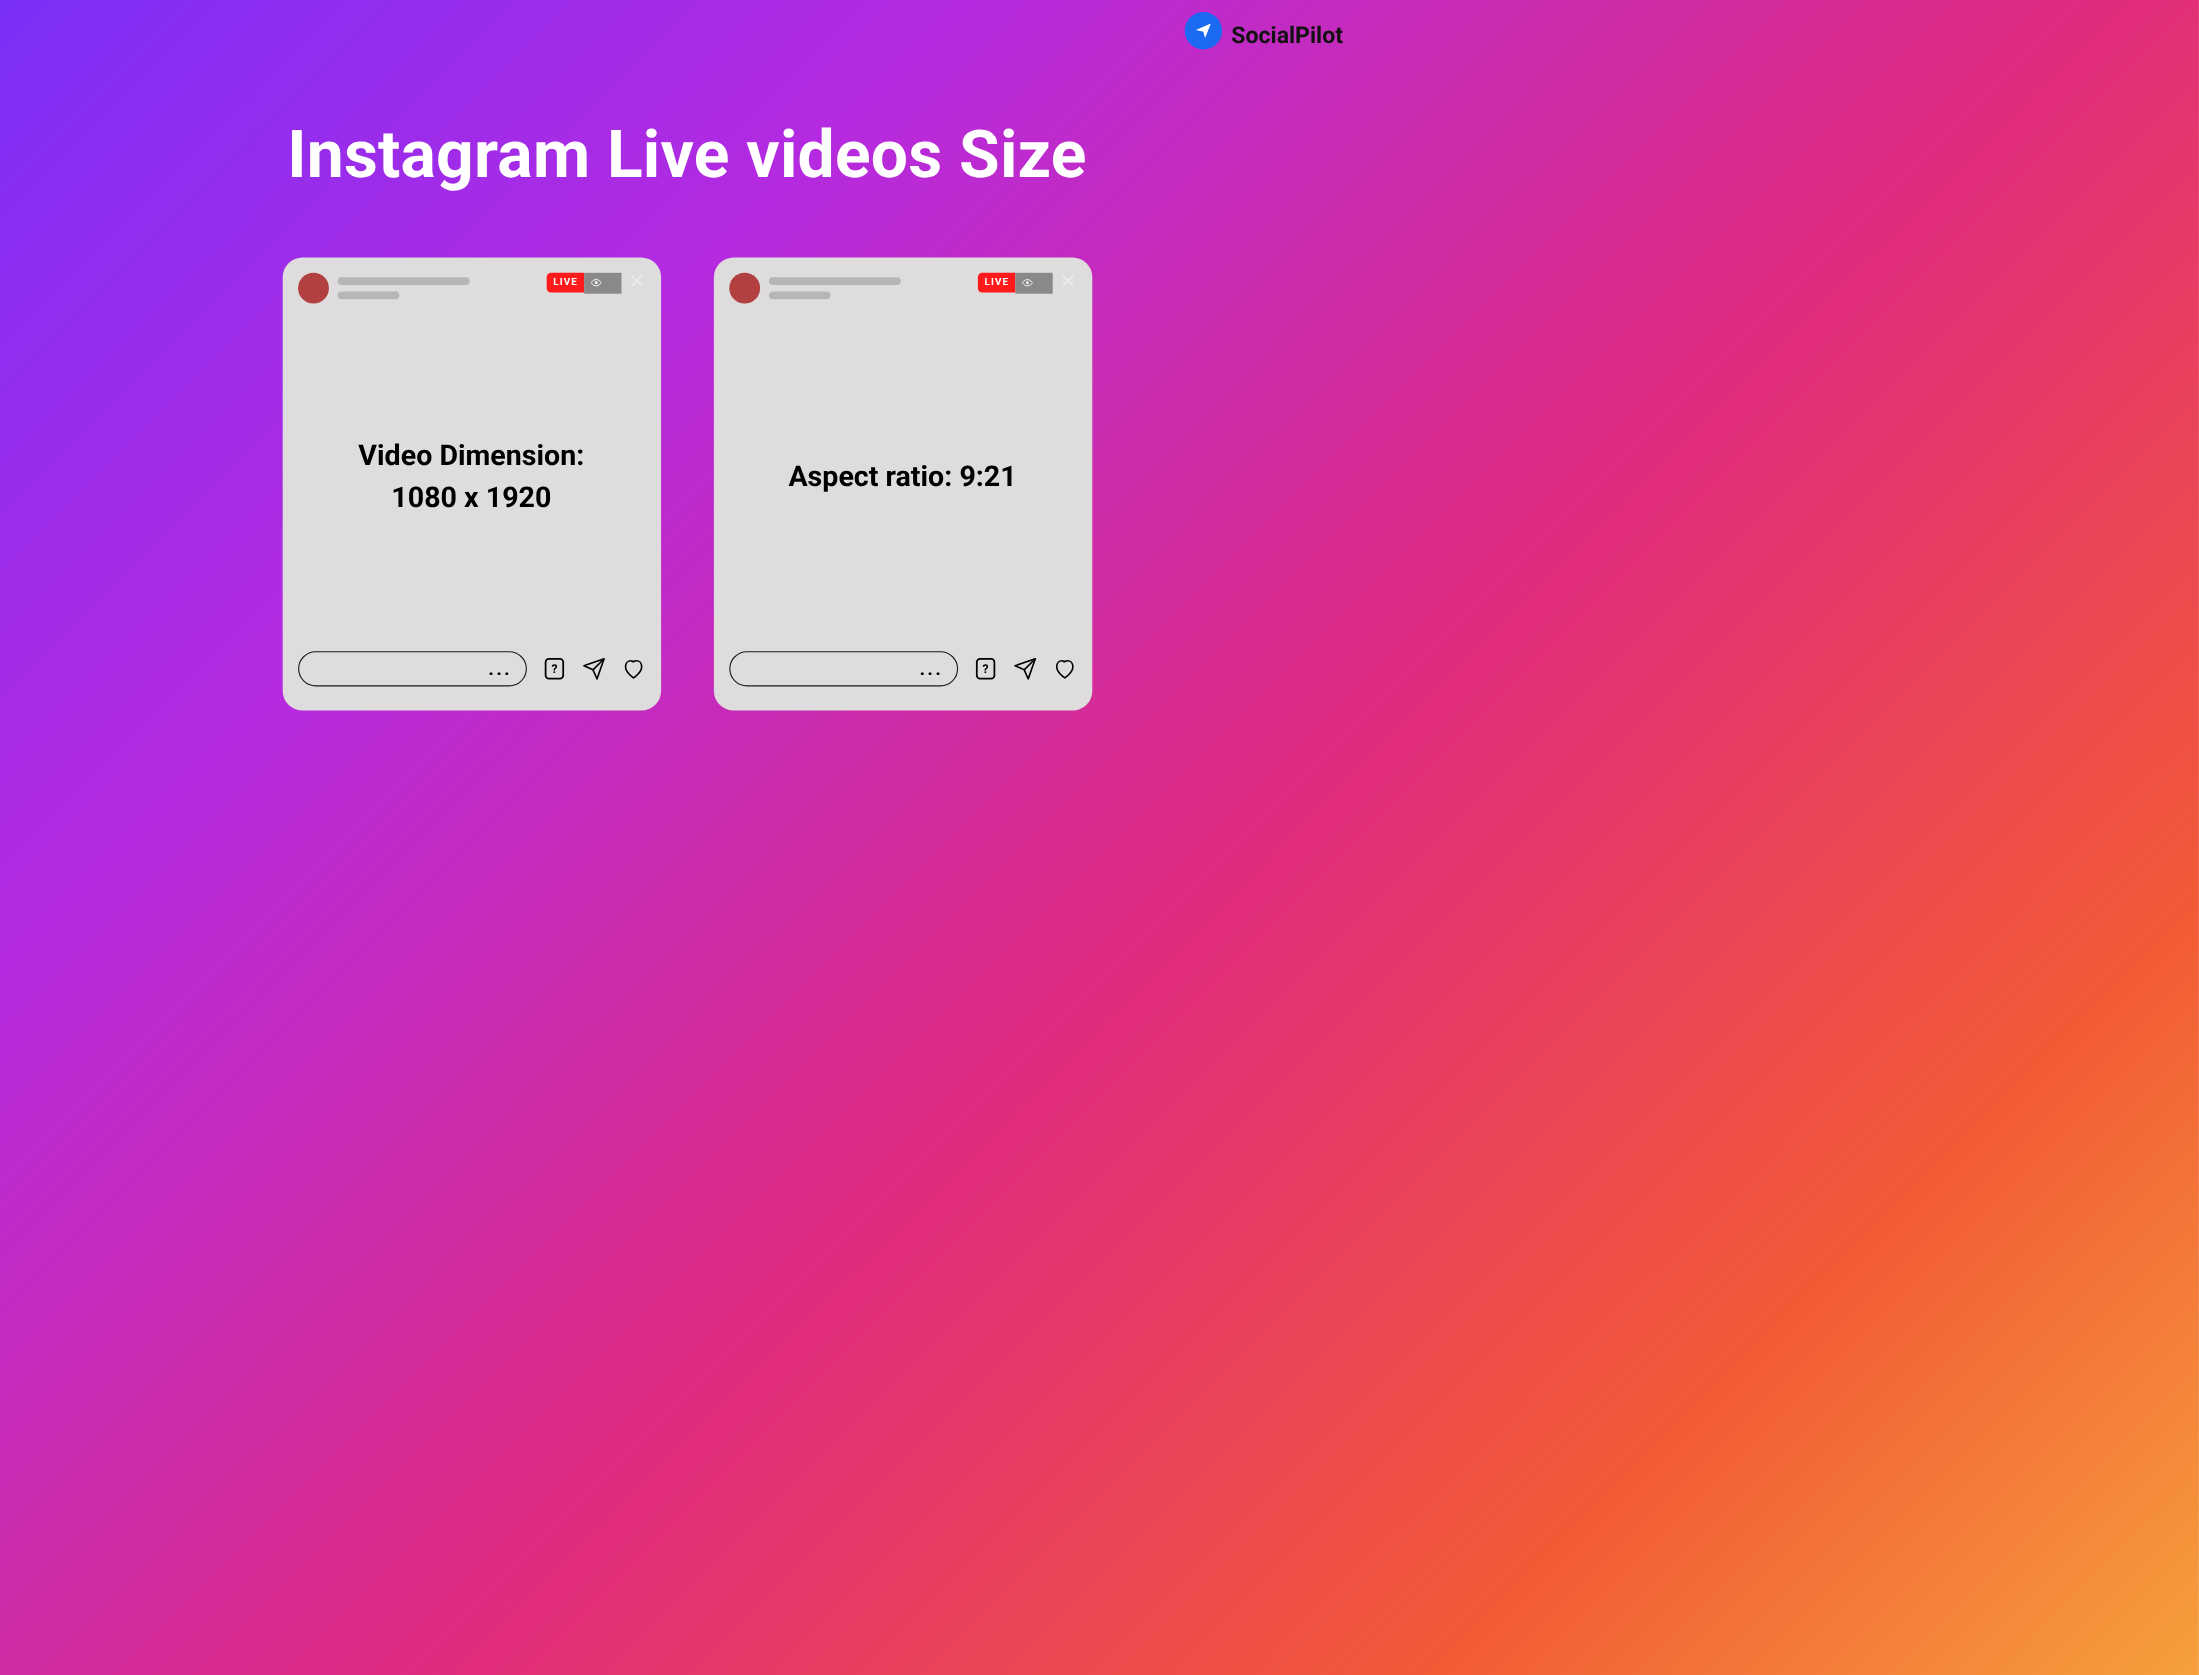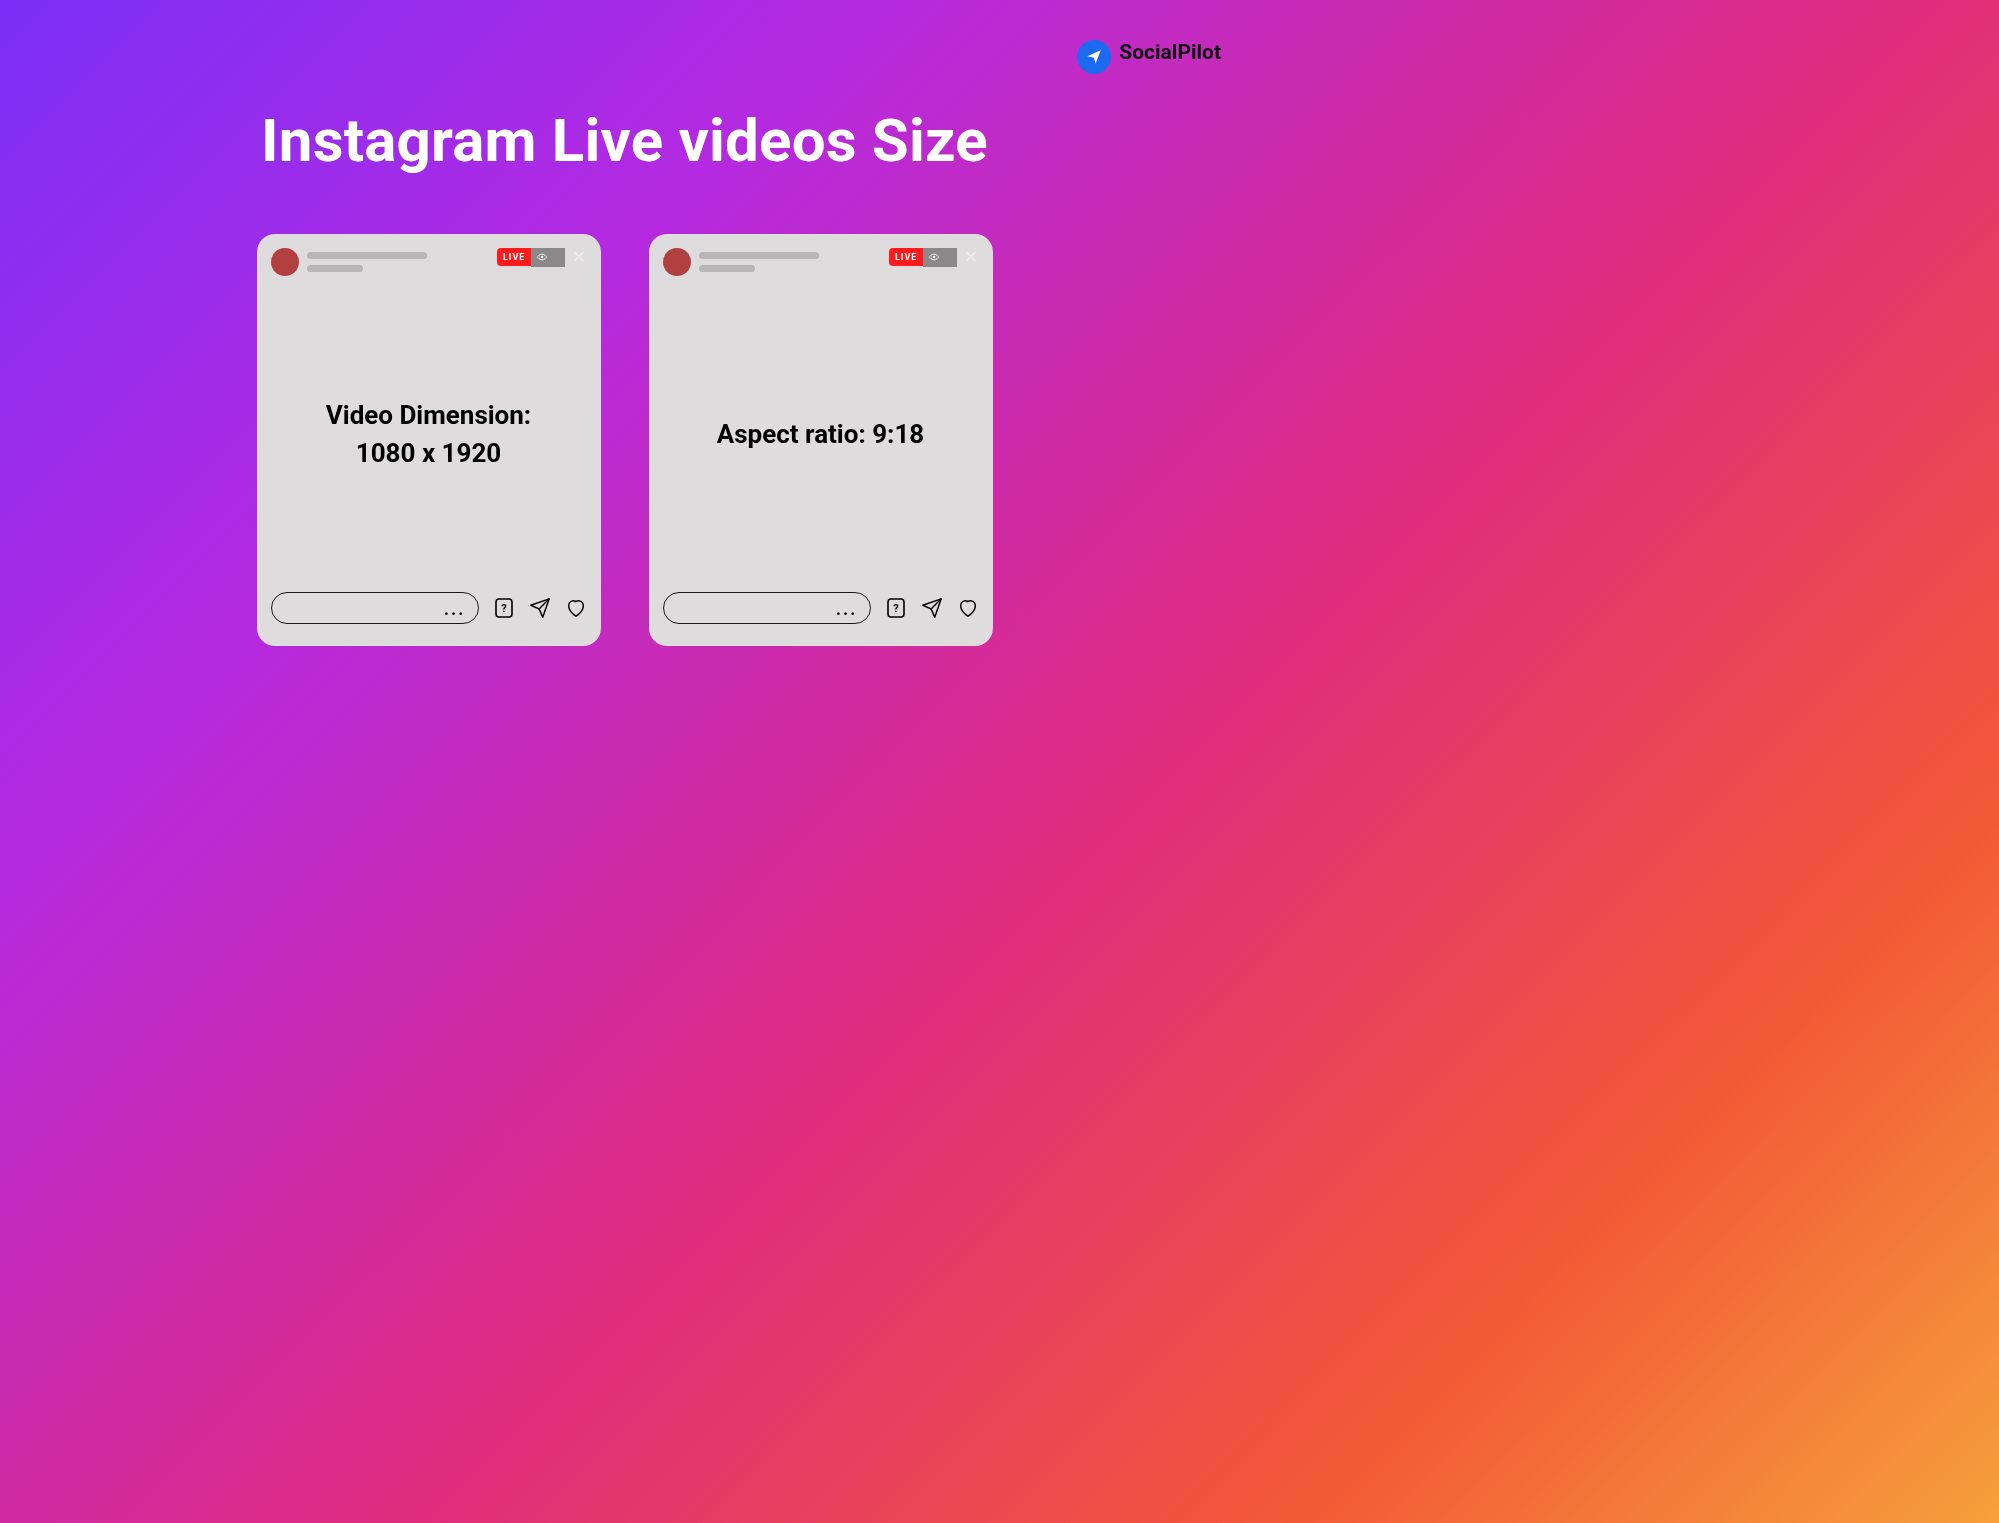--- a/index.html
+++ b/index.html
@@ -10,24 +10,24 @@
     position: relative;
     overflow: hidden;
   }
   .canvas {
     width: 1249px;
     height: 951px;
     position: relative;
   }
   .brand {
     position: absolute;
-    top: 40px;
+    top: 11px;
     right: 28px;
     display: flex;
-    align-items: flex-start;
+    align-items: flex-end;
     gap: 8px;
   }
   .brand-icon {
     width: 34px;
     height: 34px;
     border-radius: 50%;
     background: #1d6af2;
     display: flex;
     align-items: center;
     justify-content: center;
@@ -238,21 +238,21 @@
           <div class="viewer-badge">
             <svg width="10" height="10" viewBox="0 0 24 24" fill="none">
               <path d="M1 12s4-7 11-7 11 7 11 7-4 7-11 7S1 12 1 12z" stroke="#fff" stroke-width="2"></path>
               <circle cx="12" cy="12" r="3" fill="#fff"></circle>
             </svg>
           </div>
           <div class="close-x">✕</div>
         </div>
       </div>
       <div class="phone-body">
-        <div class="body-line">Aspect ratio: 9:18</div>
+        <div class="body-line">Aspect ratio: 9:21</div>
       </div>
       <div class="phone-footer">
         <div class="comment-pill">
           <span>...</span>
         </div>
         <div class="footer-icon">
           <svg width="20" height="22" viewBox="0 0 20 22" fill="none">
             <rect x="2" y="2" width="16" height="18" rx="3" stroke="#000" stroke-width="1.6"></rect>
             <text x="10" y="15" text-anchor="middle" font-size="11" font-weight="700" fill="#000">?</text>
           </svg>

